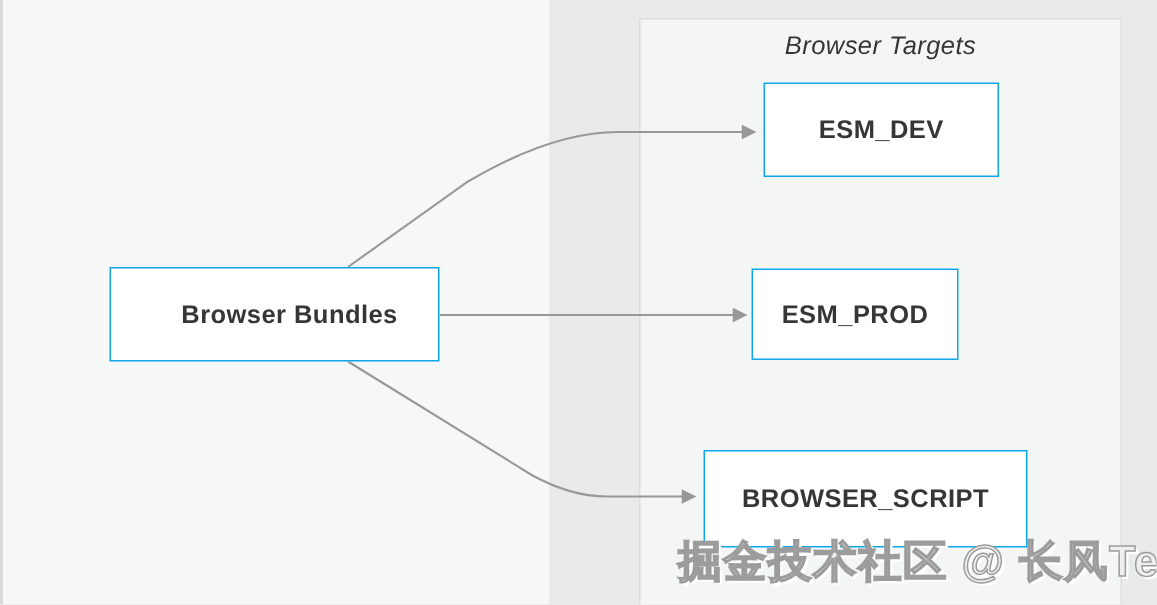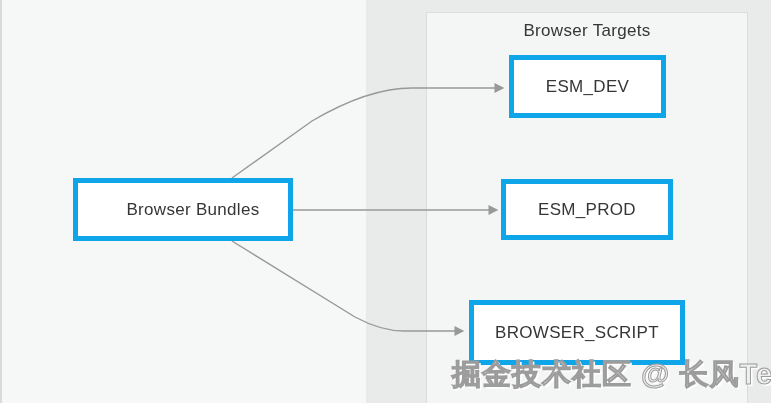--- a/index.html
+++ b/index.html
@@ -20,35 +20,36 @@
     position: absolute; left: 426px; top: 12px;
     width: 322px; height: 400px;
     background: #f4f5f5;
     border: 1px solid #dcdcdc;
     box-sizing: border-box;
   }
   .cluster-title {
     position: absolute; top: 6px; left: 0; right: 0;
     text-align: center;
     font-size: 17px; line-height: 24px;
-    color: #363636; letter-spacing: 0.3px;
+    color: #363636; letter-spacing: 0.3px; font-style: italic;
   }
   .node {
     position: absolute;
     background: #ffffff;
-    border: 5px solid #0ea5e9;
+    border: 1px solid #0ea5e9;
     box-sizing: border-box;
     display: flex; align-items: center; justify-content: center;
     font-size: 17px; color: #363636; letter-spacing: 0.3px;
     white-space: nowrap;
     z-index: 2;
+    font-weight: bold;
   }
   .node-browser-bundles { left: 73px;  top: 178px; width: 220px; height: 63px; padding-left: 20px; }
   .node-esm-dev         { left: 509px; top: 55px;  width: 157px; height: 63px; }
-  .node-esm-prod        { left: 501px; top: 179px; width: 172px; height: 61px; }
+  .node-esm-prod        { left: 501px; top: 179px; width: 138px; height: 61px; }
   .node-browser-script  { left: 469px; top: 300px; width: 216px; height: 65px; }
   .edges {
     position: absolute; left: 0; top: 0;
     width: 771px; height: 403px;
     pointer-events: none;
     z-index: 1;
   }
   .edges path.edge {
     fill: none;
     stroke: #989898;

